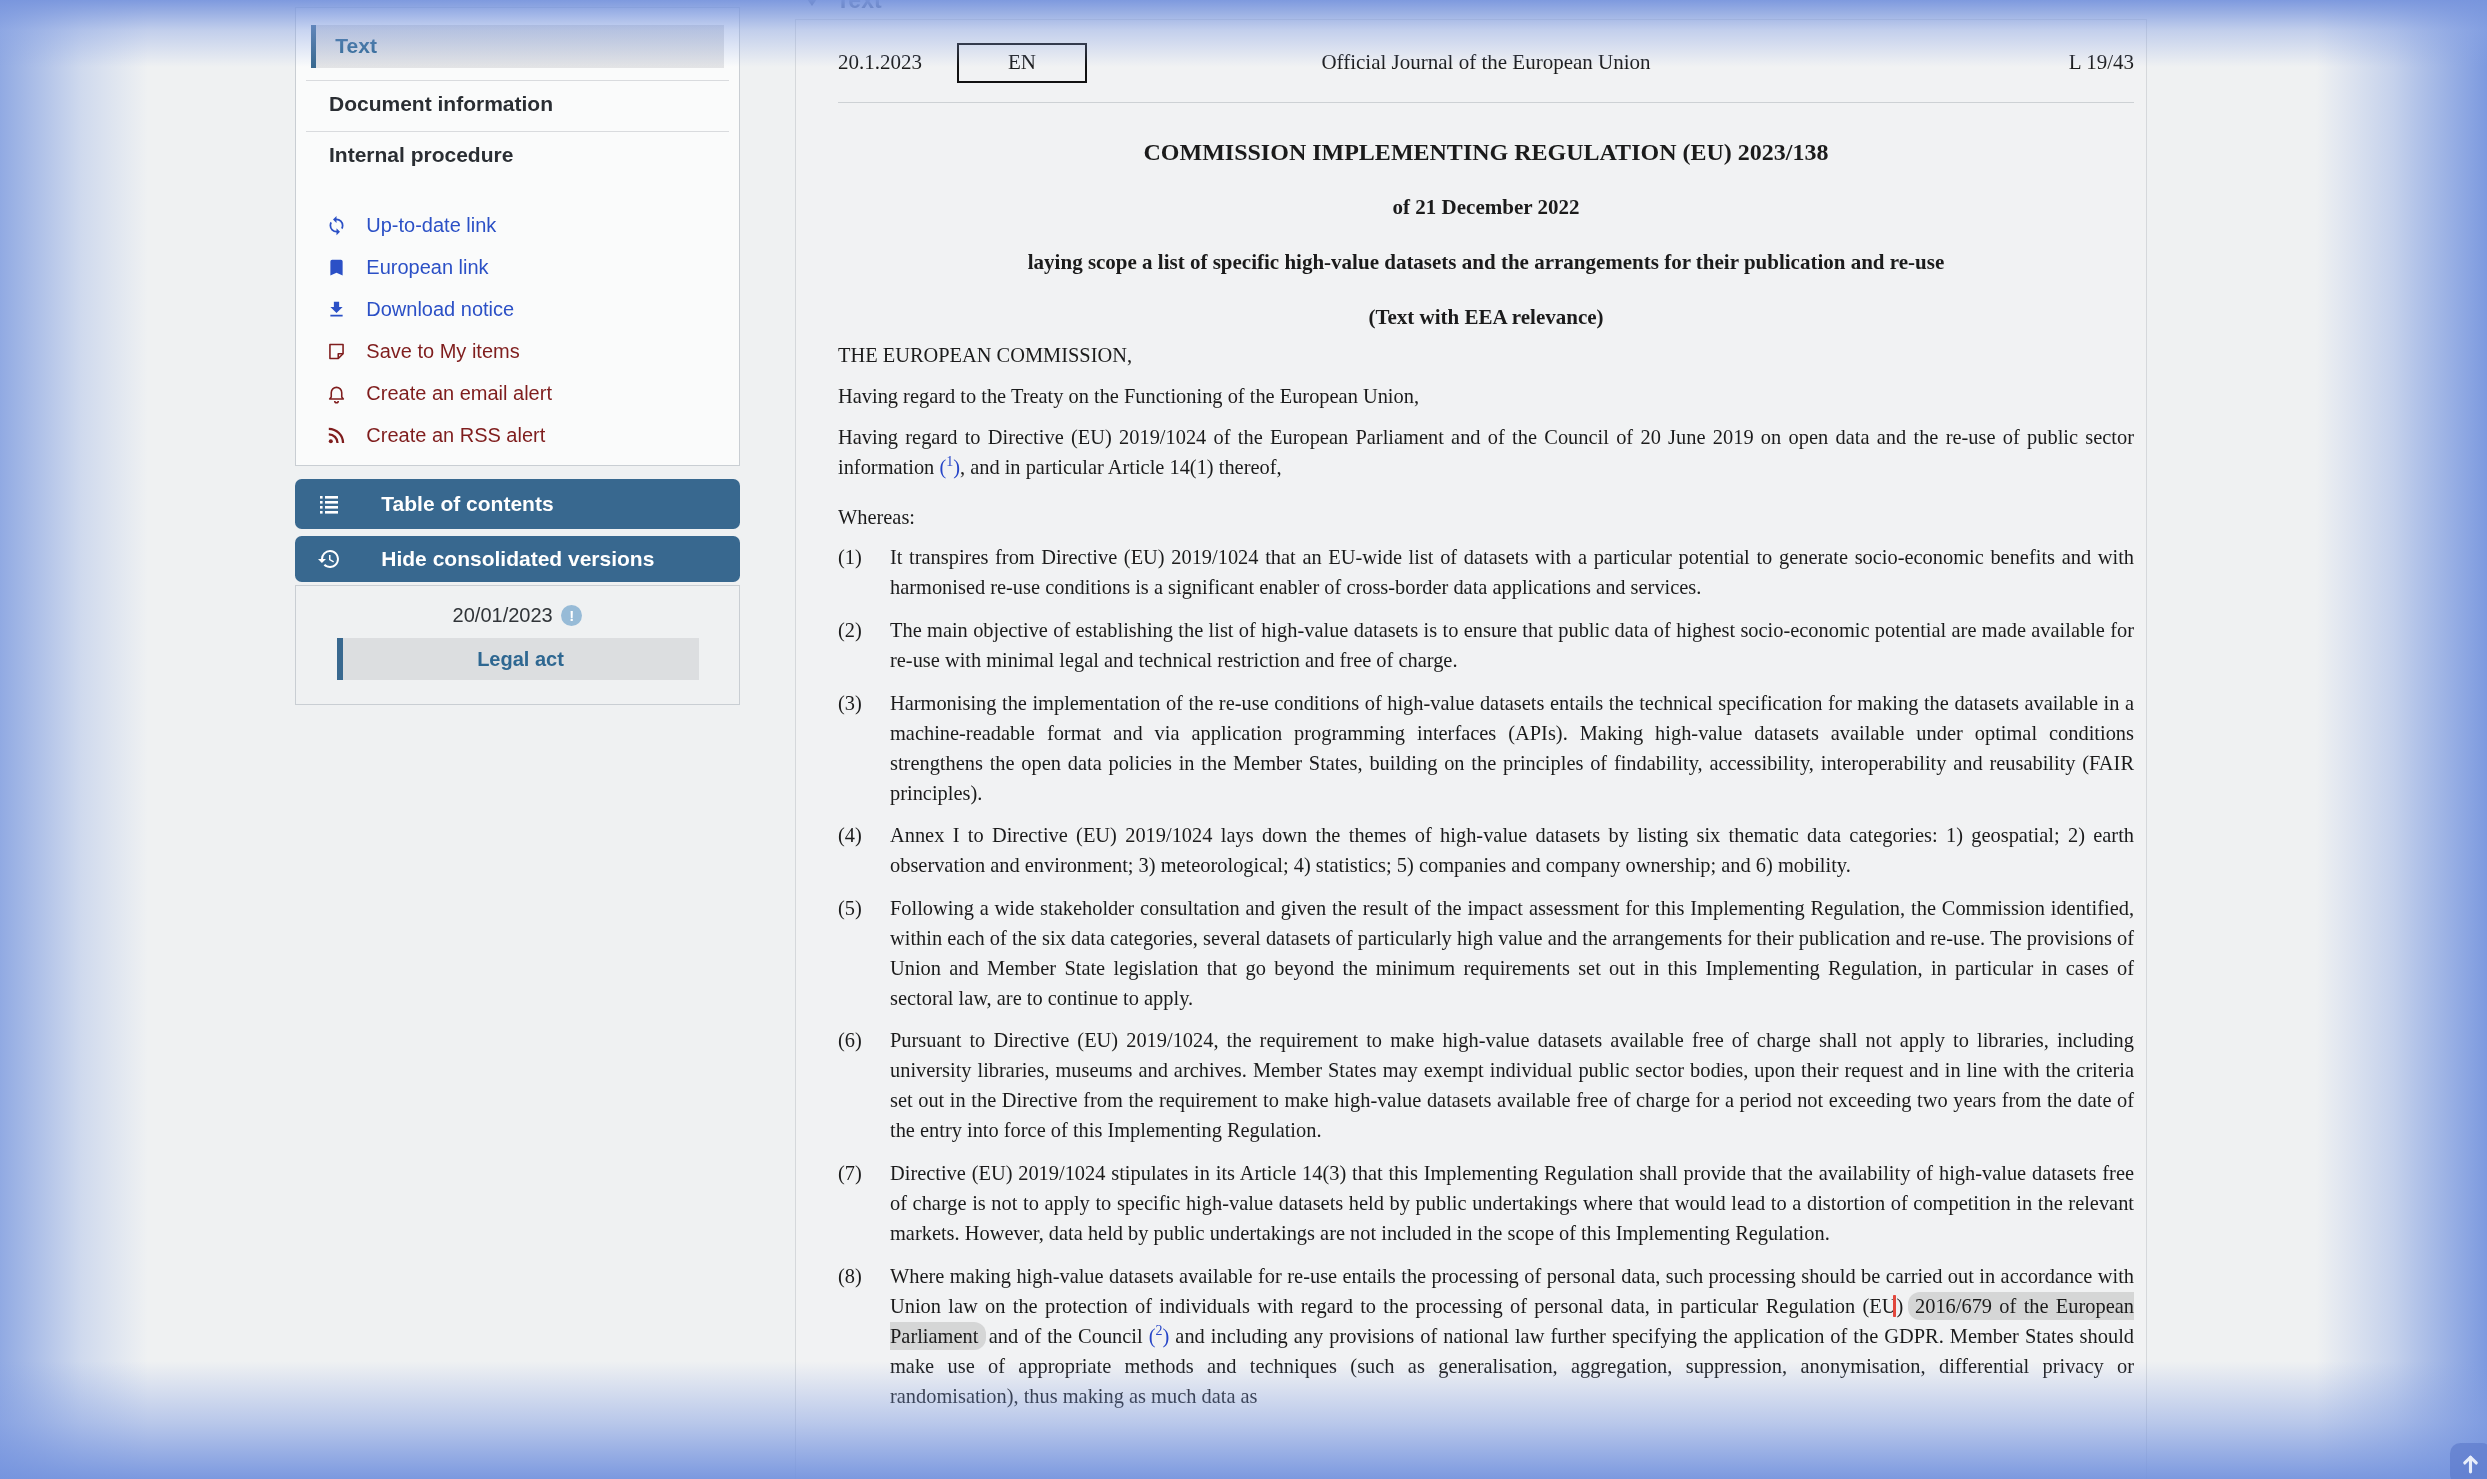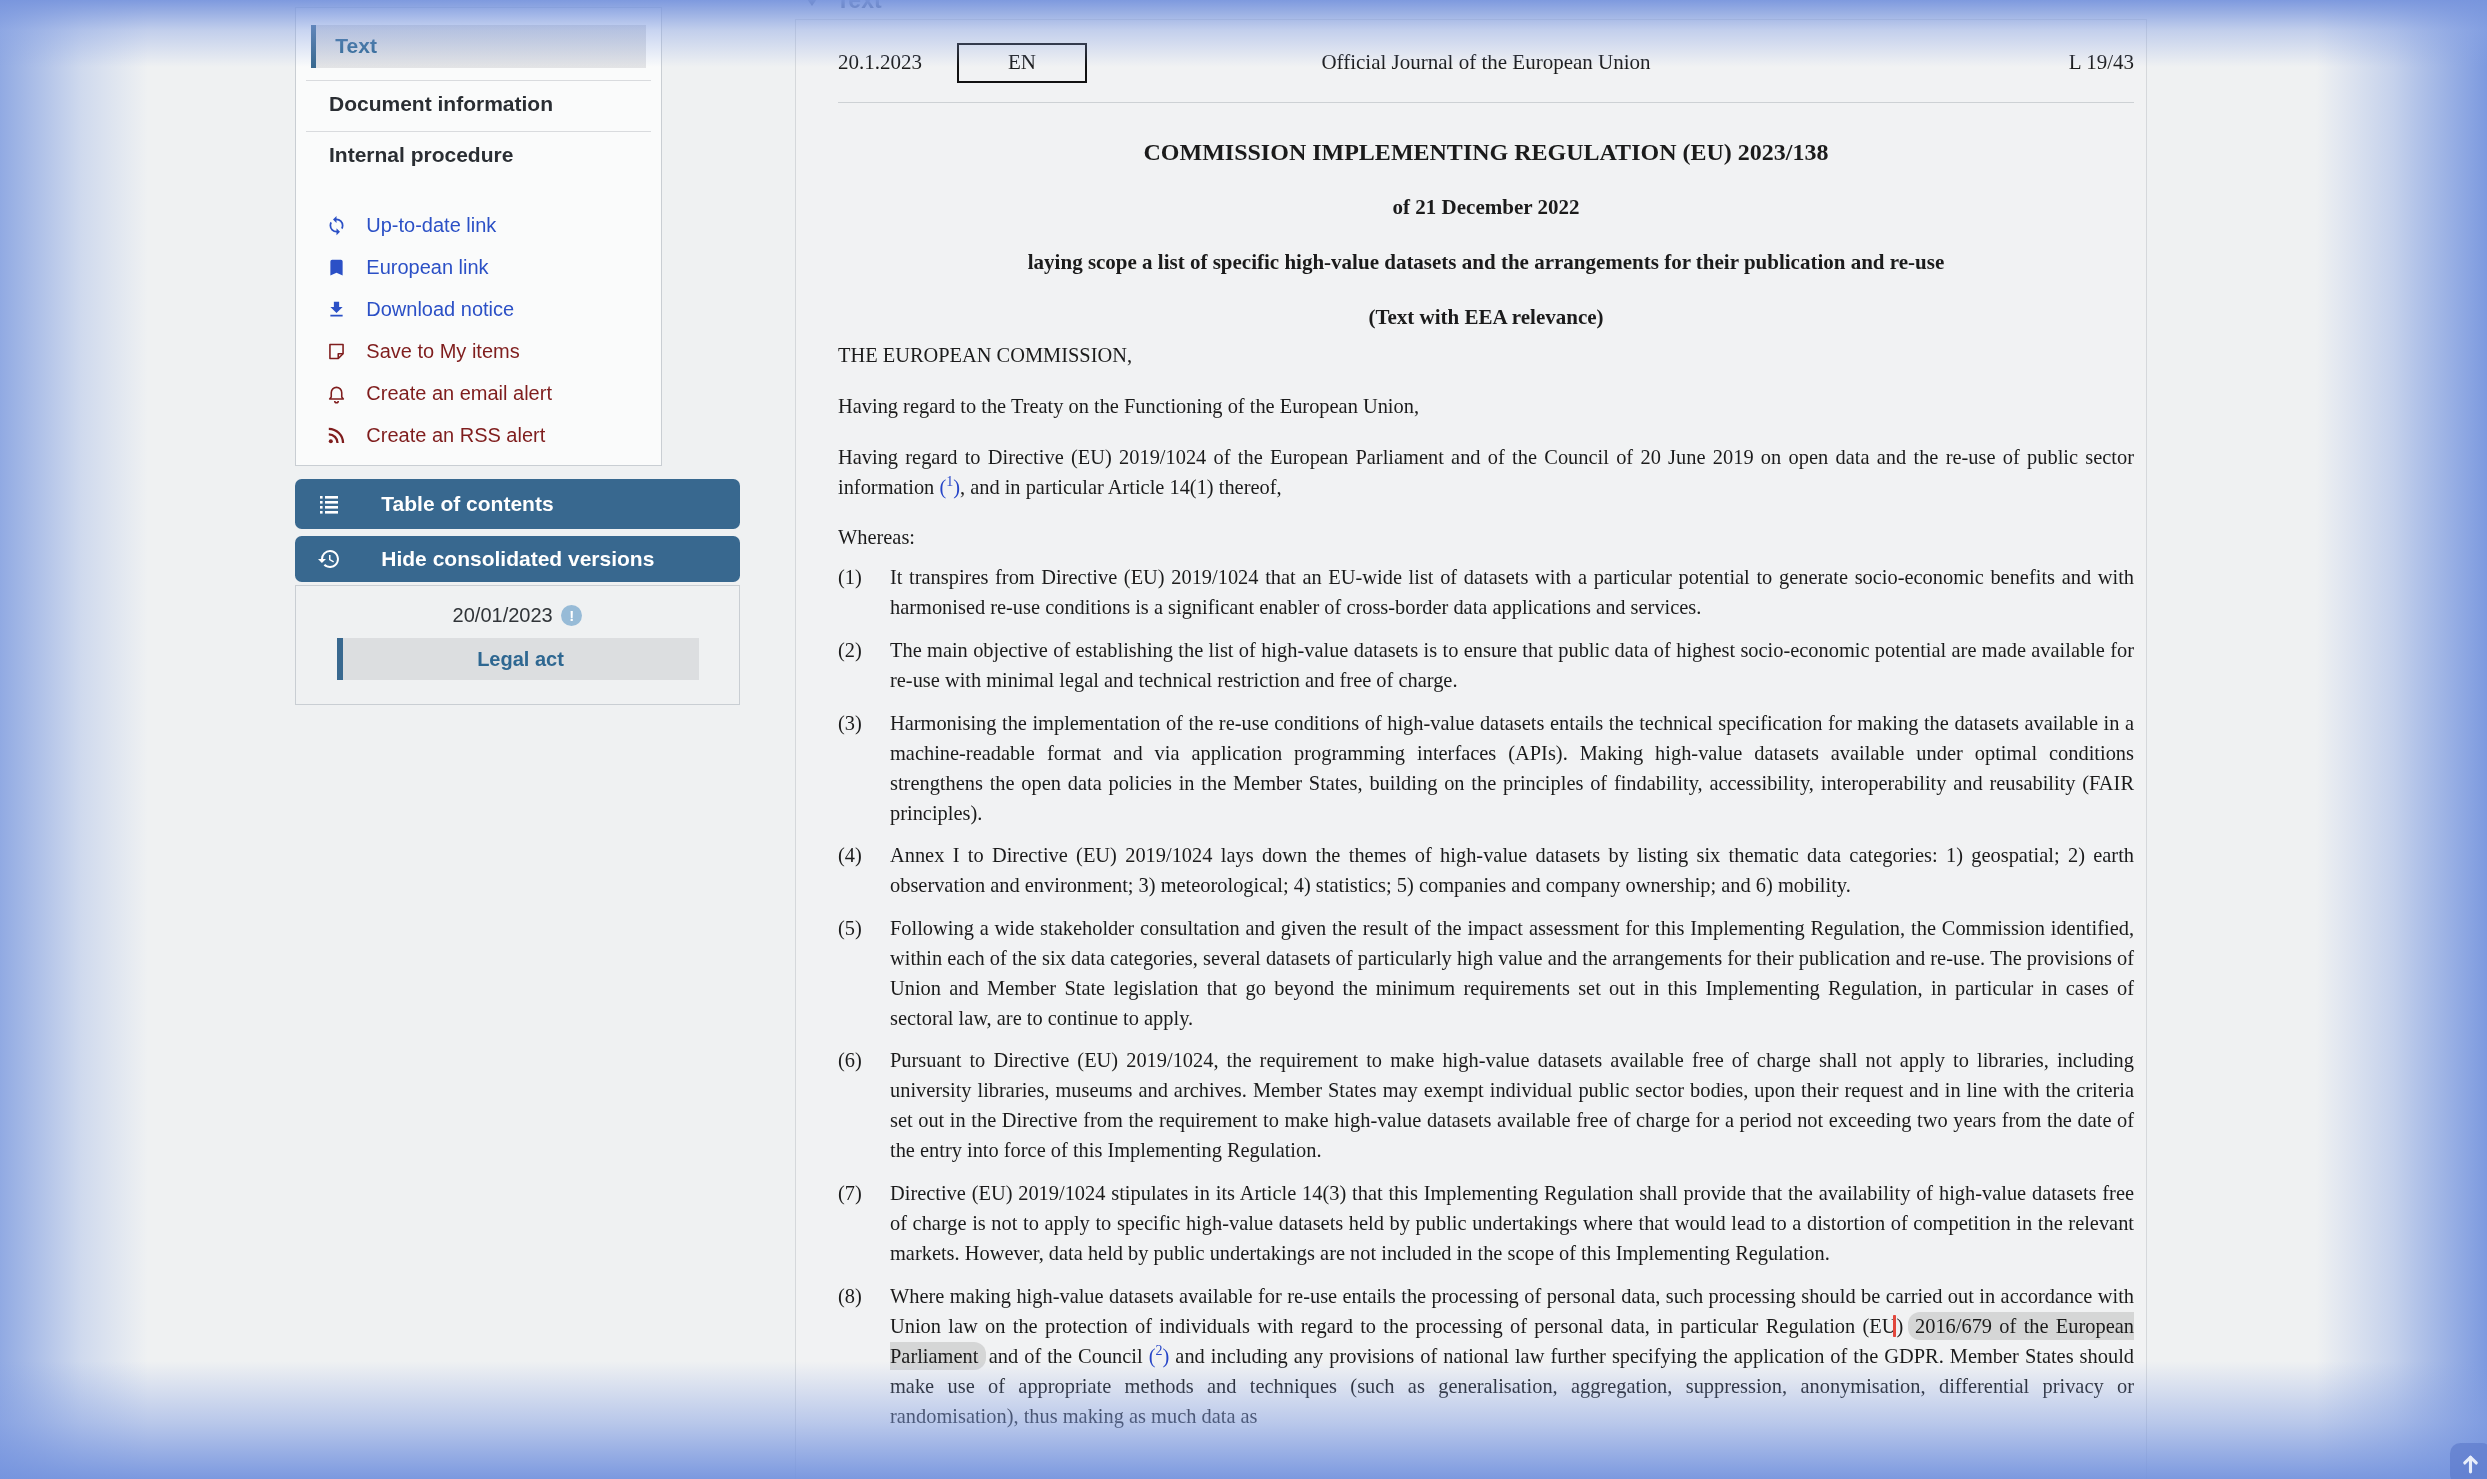--- a/index.html
+++ b/index.html
@@ -11,21 +11,21 @@
   .glow.top{left:0;top:0;right:0;height:67px;
     background:linear-gradient(180deg,rgba(120,149,221,.95) 0%,rgba(138,164,228,.45) 45%,rgba(150,175,230,0) 100%);}
   .glow.bottom{left:0;bottom:0;right:0;height:119px;
     background:linear-gradient(0deg,rgba(116,147,222,.95) 0%,rgba(130,158,226,.5) 48%,rgba(150,175,230,0) 100%);}
   .glow.left{left:0;top:0;bottom:0;width:148px;
     background:linear-gradient(90deg,rgba(128,157,224,.85) 0%,rgba(140,168,228,.32) 55%,rgba(150,175,230,0) 100%);}
   .glow.right{right:0;top:0;bottom:0;width:171px;
     background:linear-gradient(270deg,rgba(118,149,222,.95) 0%,rgba(134,162,226,.4) 55%,rgba(150,175,230,0) 100%);}
 
   
-  .panel{position:absolute;left:295px;top:7.4px;width:367px;height:459px;
+  .panel{position:absolute;left:295px;top:7.4px;width:445px;height:459px;
          background:#fafbfb;border:0.7px solid #c9ced3;box-sizing:border-box;}
   .tab-active{margin:16.3px 15px 0 15px;height:43px;display:flex;align-items:center;
          background:linear-gradient(180deg,#d8dadd,#e3e4e6);
          border-left:5.2px solid #38688f;padding-left:19.3px;
          color:#2e6791;font-size:21px;font-weight:700;cursor:pointer;}
   .side-sep{border:none;border-top:0.7px solid #d9dbde;margin:12px 10.4px 0 10.4px;}
   .menu-row{height:31px;padding:7.4px 0 0 33px;display:flex;align-items:center;
          color:#2a2e33;font-size:21px;font-weight:700;cursor:pointer;}
   .links{list-style:none;margin:34px 0 0 0;padding:0;}
   .links li{display:flex;align-items:center;height:42px;padding-left:30px;cursor:pointer;}
@@ -74,21 +74,21 @@
   .oj-journal{position:absolute;left:0;right:0;top:0;height:40px;display:flex;
         align-items:center;justify-content:center;}
   .oj-ref{position:absolute;right:0;top:0;height:40px;display:flex;align-items:center;}
 
   .doc-hr{border:none;border-top:0.7px solid #cdd1d4;margin:19.3px 0 0 0;}
 
   .title-block{text-align:center;font-weight:700;}
   .t1{margin-top:34px;font-size:24px;line-height:30px;}
   .t2,.t3,.t4{margin-top:25px;font-size:21px;line-height:30px;}
 
-  .para{margin-top:21px;font-size:20.4px;line-height:30px;text-align:justify;}
+  .para{margin-top:11px;font-size:20.4px;line-height:30px;text-align:justify;}
   .para:first-child{margin-top:8.2px;}
   [data-name="whereas-label"]{margin-top:20px;}
 
   .recitals{margin-top:10.4px;}
   .recital{display:flex;margin-bottom:12.6px;font-size:20.4px;line-height:30px;}
   .recital .num{flex:0 0 52px;}
   .recital .rbody{flex:1;text-align:justify;}
 
   .fn{color:#2746c8;cursor:pointer;white-space:nowrap;}
   .fn sup{font-size:14px;line-height:0;vertical-align:super;}

